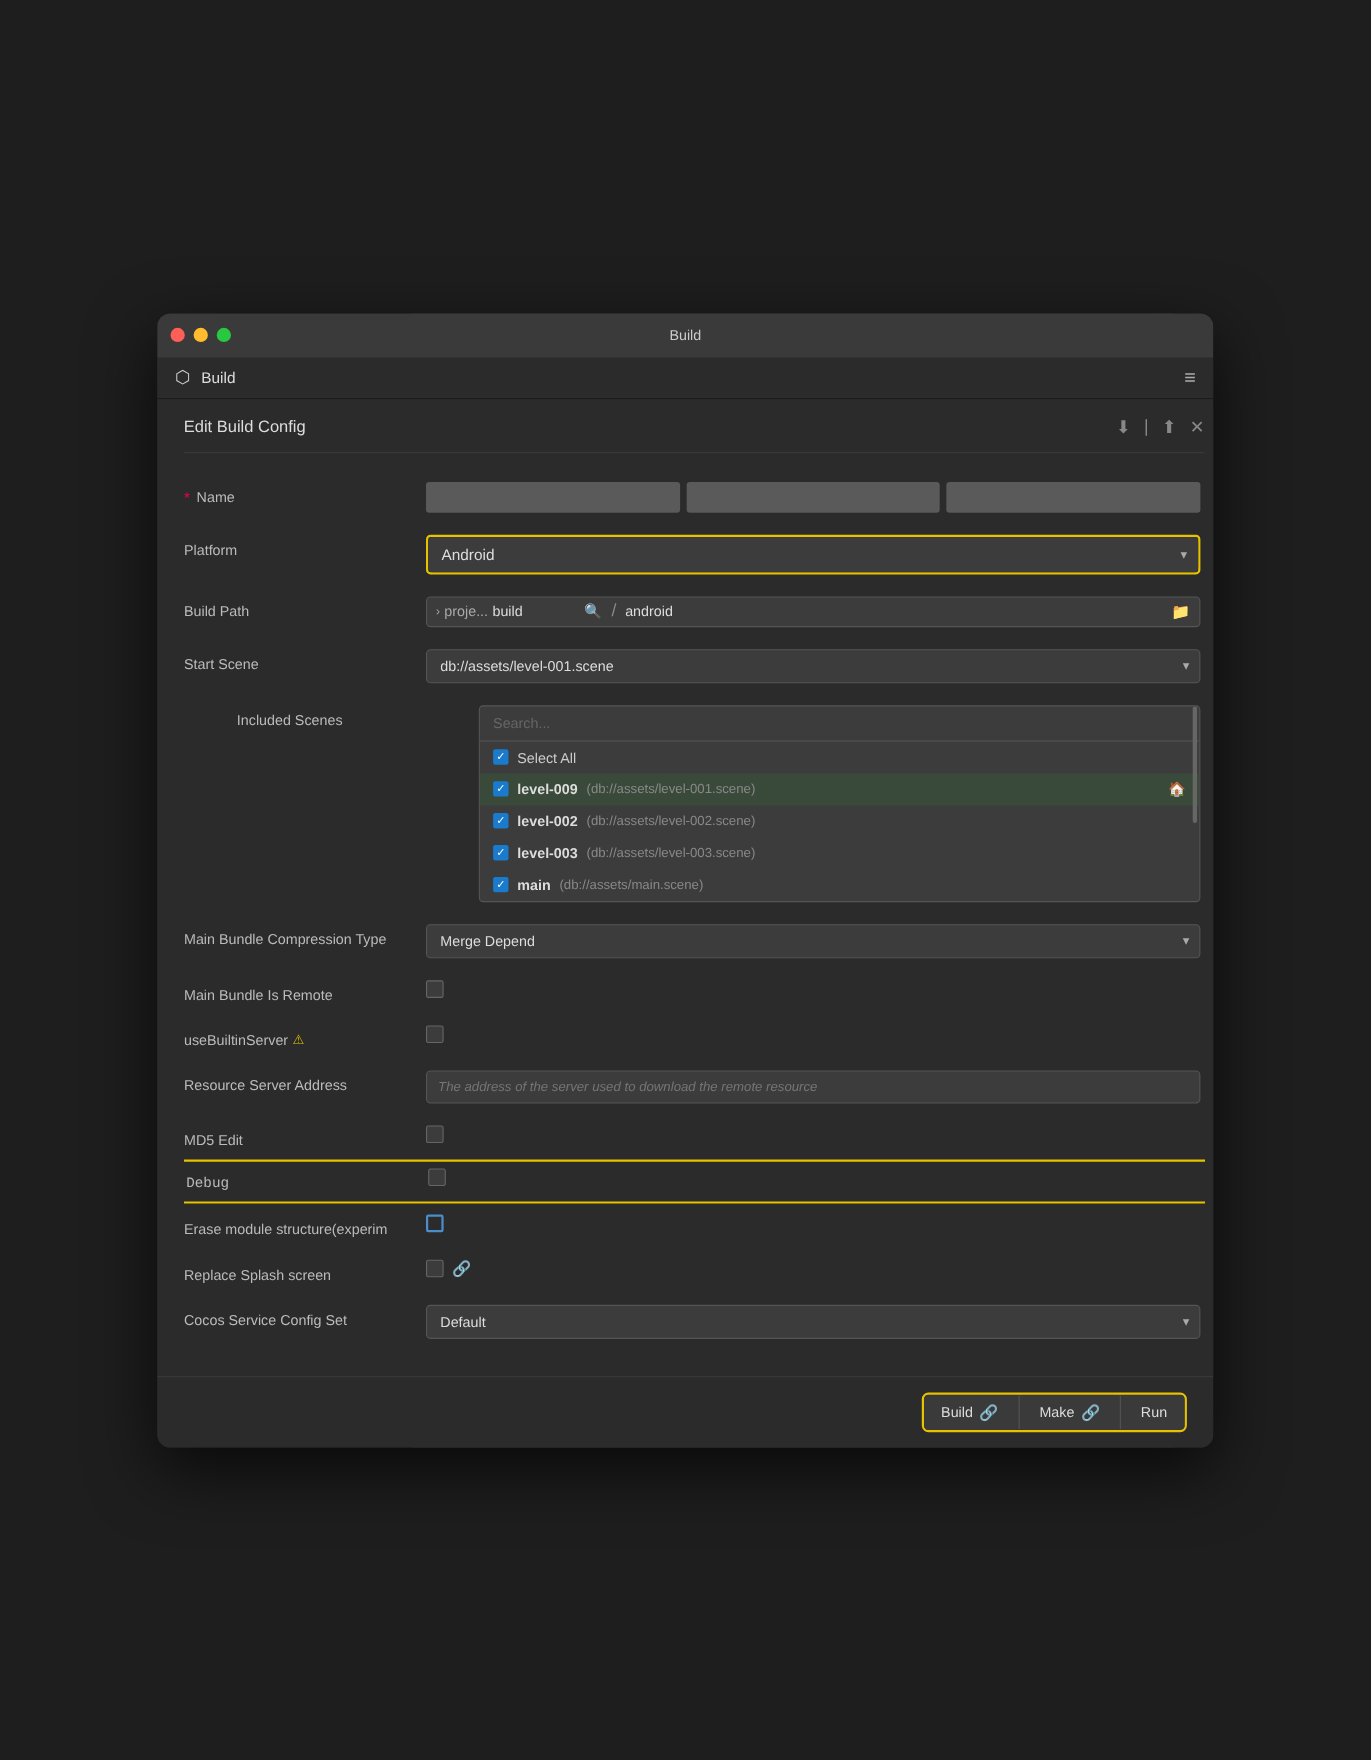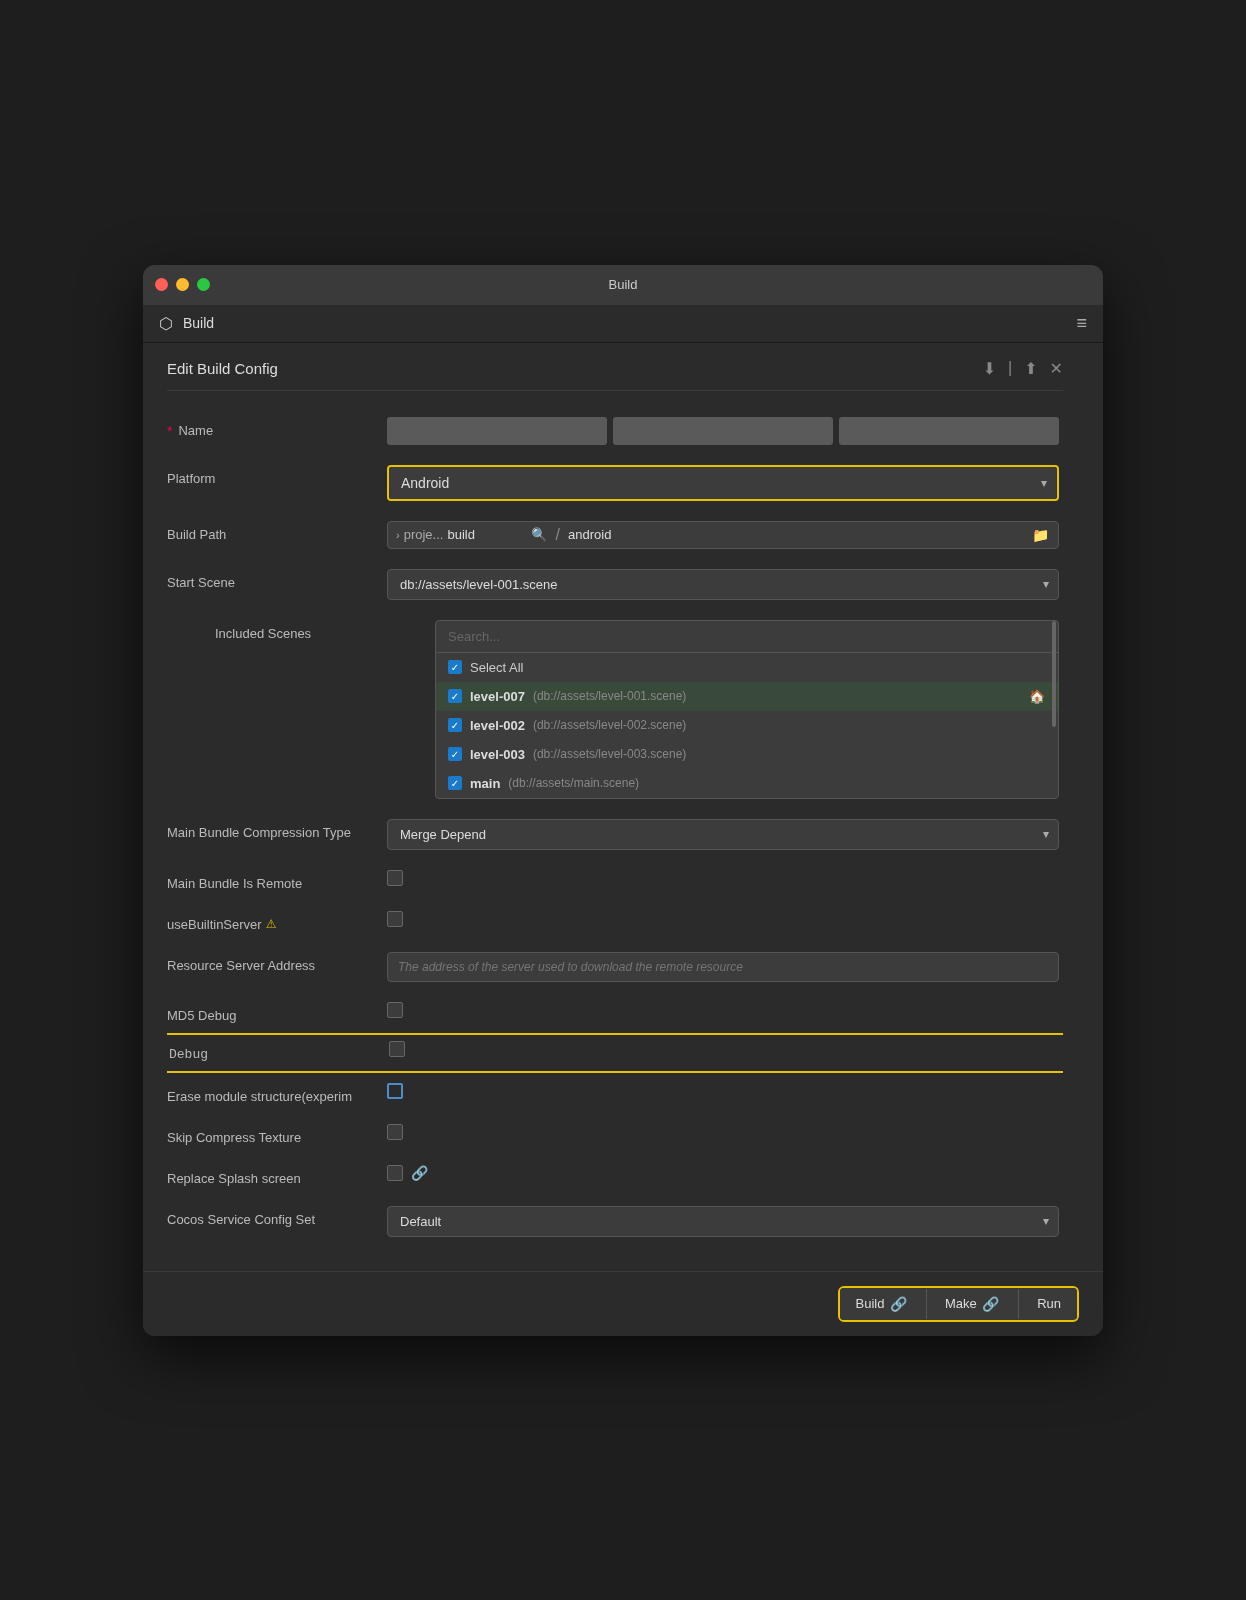--- a/index.html
+++ b/index.html
@@ -69,21 +69,21 @@
       flex: 1;
     }
     .menu-hamburger {
       color: #aaa;
       font-size: 18px;
       cursor: pointer;
     }
     
     .panel {
       background: #2b2b2b;
-      padding: 0 40px 24px 24px;
+      padding: 0 8px 24px 24px;
     }
     
     .panel-header {
       display: flex;
       align-items: center;
       justify-content: space-between;
       padding: 16px 0 12px 0;
       border-bottom: 1px solid #3a3a3a;
       margin-bottom: 16px;
     }
@@ -514,21 +514,21 @@
           <div class="scenes-panel">
             <input class="scenes-search" type="text" placeholder="Search..." style="">
             
             <div class="scene-item">
               <div class="scene-checkbox">✓</div>
               <span>Select All</span>
             </div>
             
             <div class="scene-item highlighted">
               <div class="scene-checkbox">✓</div>
-              <span class="scene-name">level-007</span>
+              <span class="scene-name">level-009</span>
               <span class="scene-path">(db://assets/level-001.scene)</span>
               <span class="scene-home">🏠</span>
             </div>
             
             <div class="scene-item">
               <div class="scene-checkbox">✓</div>
               <span class="scene-name">level-002</span>
               <span class="scene-path">(db://assets/level-002.scene)</span>
             </div>
             
@@ -588,21 +588,21 @@
         <div class="form-label">
           <span>Resource Server Address</span>
         </div>
         <div class="form-control">
           <input class="resource-server-input" type="text" placeholder="The address of the server used to download the remote resource" style="">
         </div>
       </div>
 
       <div class="form-row">
         <div class="form-label">
-          <span>MD5 Debug</span>
+          <span>MD5 Edit</span>
         </div>
         <div class="form-control">
           <div class="checkbox-wrap"></div>
         </div>
       </div>
 
       <div class="form-row debug-row">
         <div class="form-label">
           <span>Debug</span>
         </div>
@@ -614,28 +614,20 @@
 
       <div class="form-row">
         <div class="form-label">
           <span>Erase module structure(experim</span>
         </div>
         <div class="form-control">
           <div class="checkbox-outlined"></div>
         </div>
       </div>
 
-      <div class="form-row">
-        <div class="form-label">
-          <span>Skip Compress Texture</span>
-        </div>
-        <div class="form-control">
-          <div class="checkbox-wrap"></div>
-        </div>
-      </div>
 
       <div class="form-row">
         <div class="form-label">
           <span>Replace Splash screen</span>
         </div>
         <div class="form-control replace-splash-row">
           <div class="checkbox-wrap"></div>
           <span class="external-link-icon">🔗</span>
         </div>
       </div>

